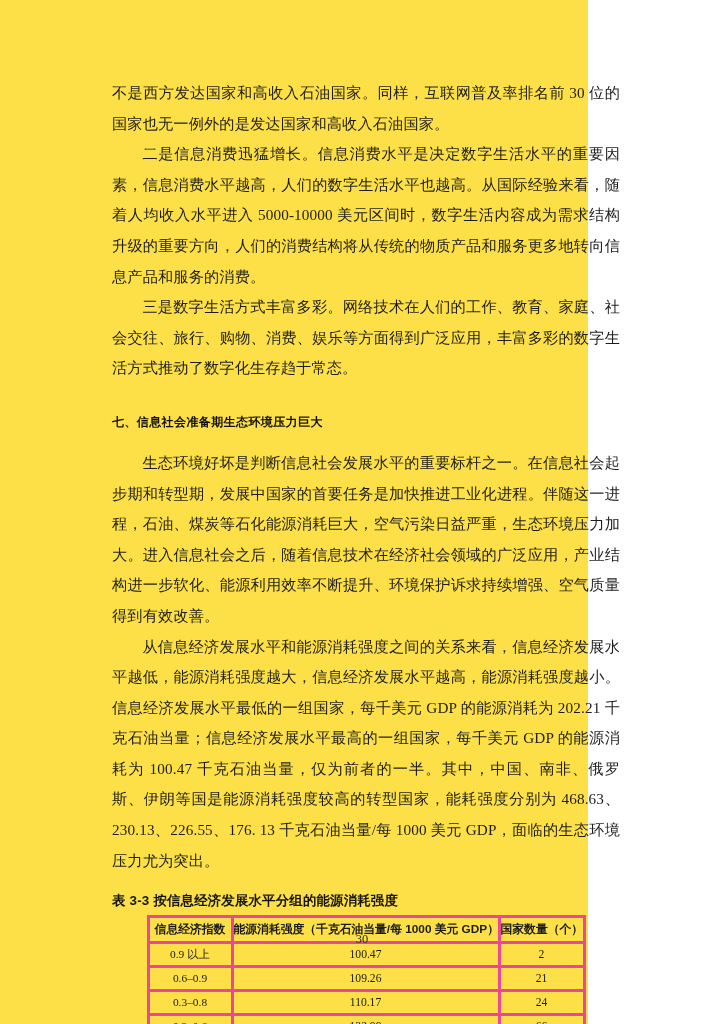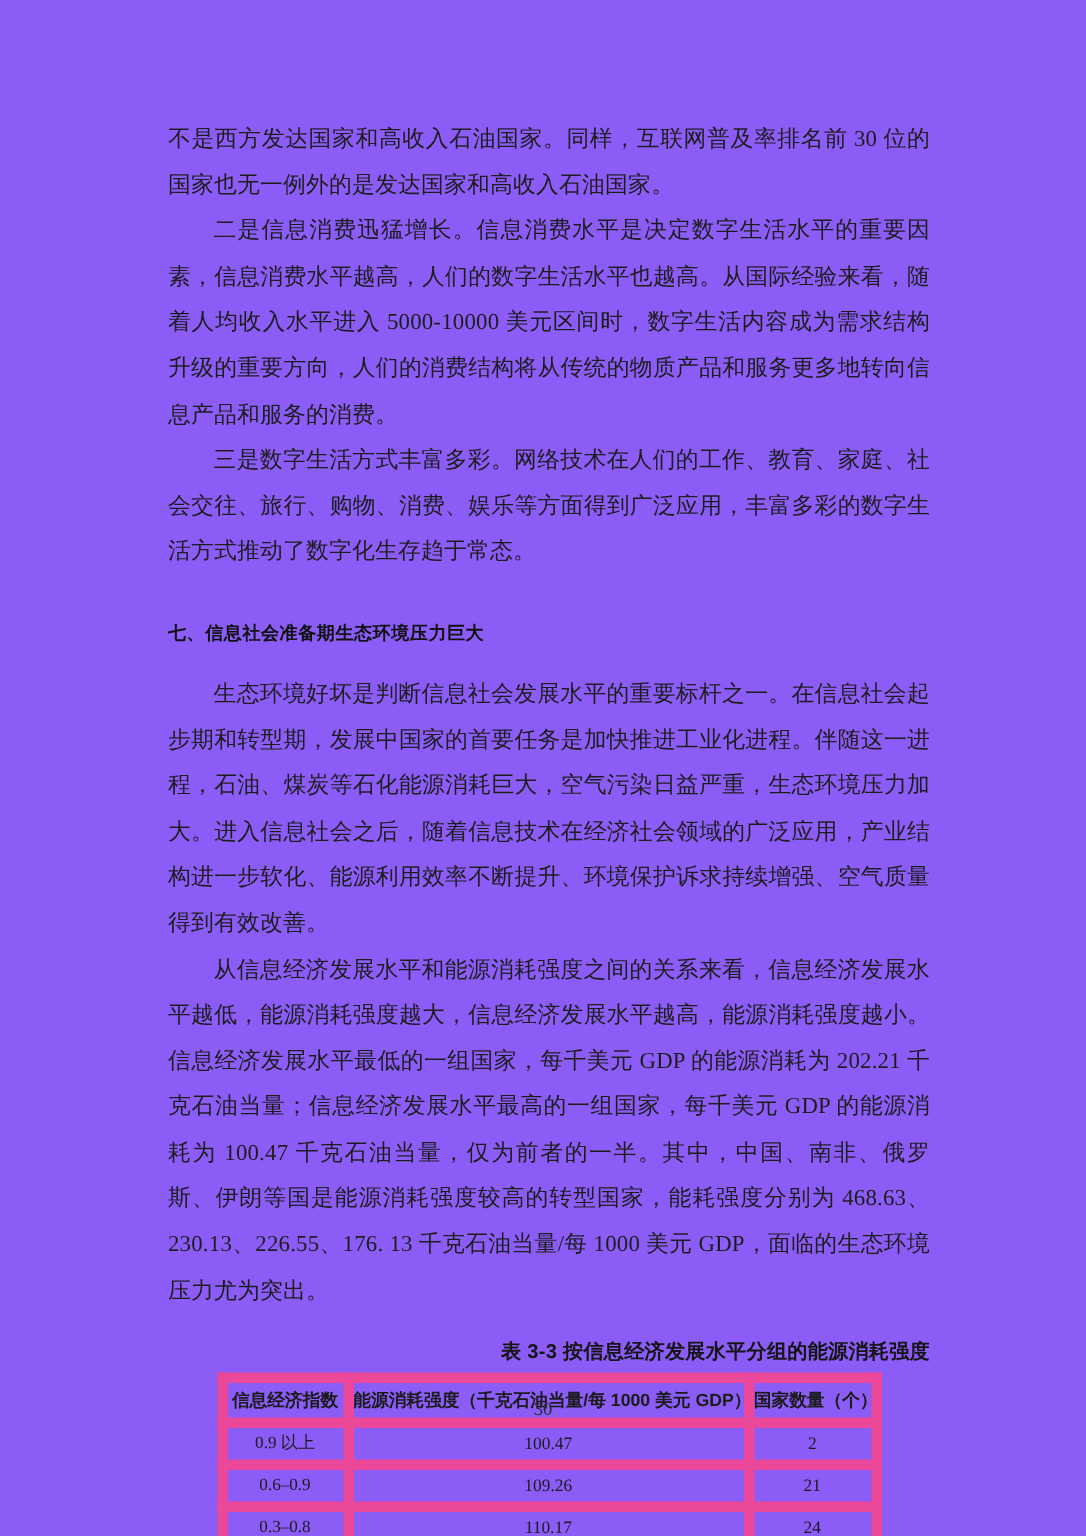--- a/index.html
+++ b/index.html
@@ -12,23 +12,23 @@
     height: 1024px;
     position: relative;
     font-family: "Liberation Serif", "DejaVu Serif", serif;
     color: #1a1a1a;
     overflow: hidden;
   }
 
   .page {
     position: absolute;
     left: 0; top: 0;
-    width: 724px;
+    width: 588px;
     height: 1024px;
-    background: #8b5cf6;
+    background: #fde047;
   }
 
   .content {
     position: absolute;
     left: 112px;
     top: 78px;
     width: 508px;
   }
 
   p.para {
@@ -50,21 +50,21 @@
     line-height: 32px;
     font-weight: bold;
     text-align: left;
     letter-spacing: 0.4px;
     font-family: Liberation Sans, sans-serif;
     color: #111111;
   }
 
   .table-caption {
     margin: 16px 0 5px 0;
-    text-align: right;
+    text-align: left;
     font-size: 13.4px;
     font-weight: bold;
     font-family: "Liberation Sans", "DejaVu Sans", sans-serif;
     letter-spacing: 0.2px;
     color: #151515;
   }
 
   table.data-table {
     border-collapse: collapse;
     width: 436px;
@@ -72,21 +72,21 @@
     table-layout: fixed;
     font-size: 11.6px;
     color: #1b1b1b;
   }
   table.data-table col.c1 { width: 84px; }
   table.data-table col.c2 { width: 267px; }
   table.data-table col.c3 { width: 85px; }
 
   table.data-table th,
   table.data-table td {
-    border: 7px solid #ec4899;
+    border: 3px solid #ec4899;
     text-align: center;
     vertical-align: middle;
     padding: 0;
     height: 21px;
     line-height: 21px;
     white-space: nowrap;
     overflow: hidden;
   }
   table.data-table th {
     font-weight: bold;

